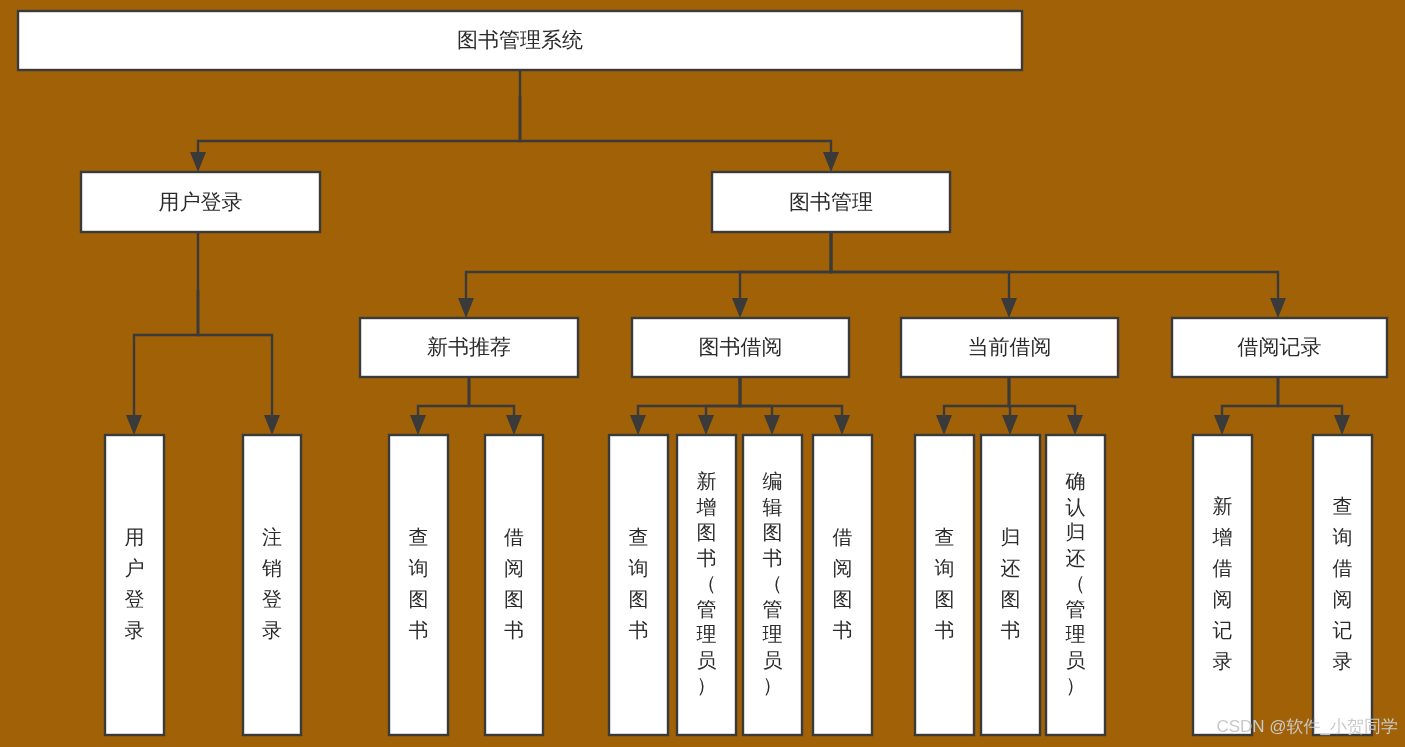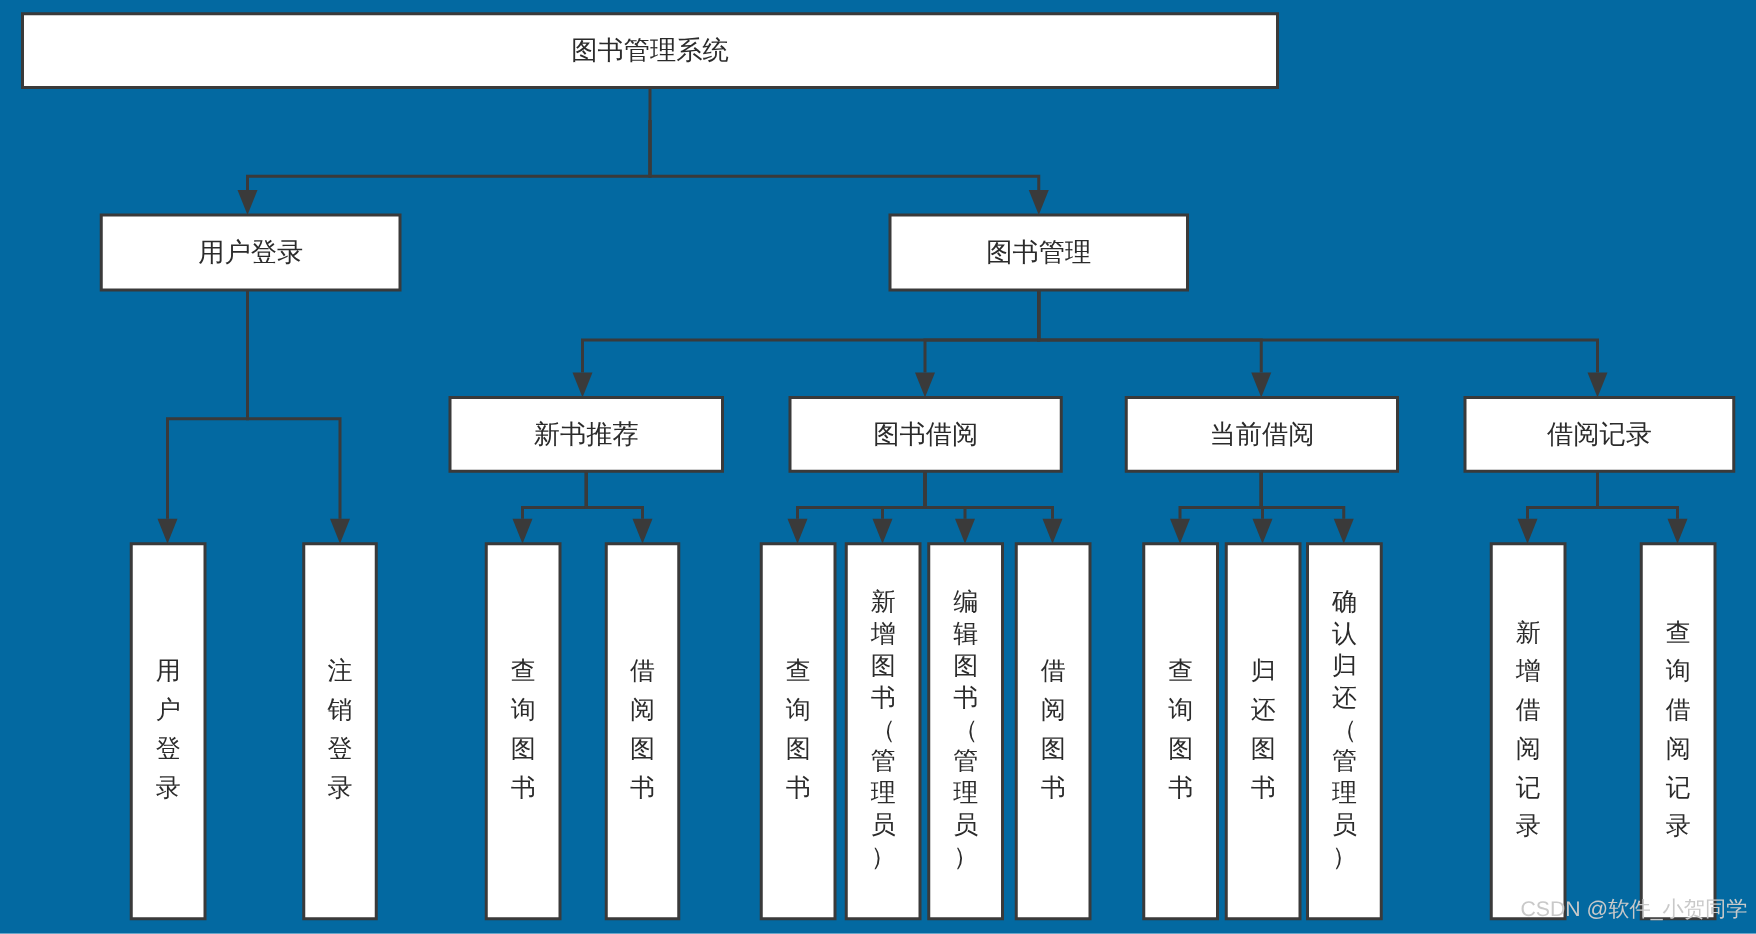--- a/index.html
+++ b/index.html
@@ -8,21 +8,21 @@
     padding: 0;
     background: #ffffff;
   }
   body {
     font-family: "Liberation Sans", "DejaVu Sans", sans-serif;
   }
   #diagram-root {
     position: relative;
     width: 1405px;
     height: 747px;
-    background: #0369a1;
+    background: #a16207;
     overflow: hidden;
   }
   svg.diagram-canvas {
     position: absolute;
     left: 0;
     top: 0;
     width: 1405px;
     height: 747px;
     display: block;
   }

